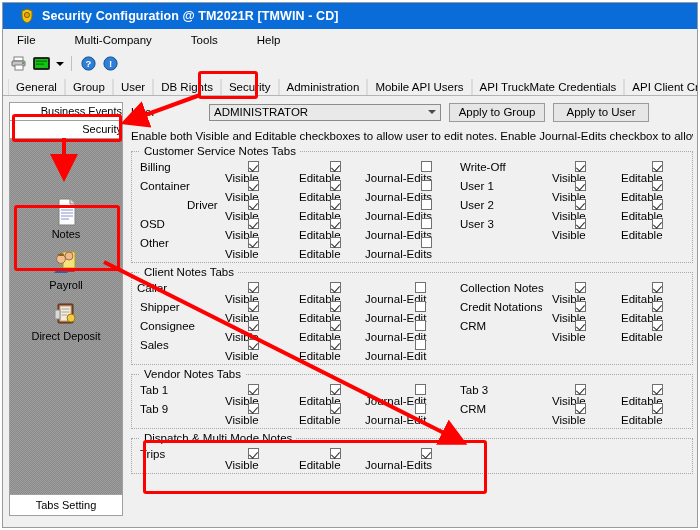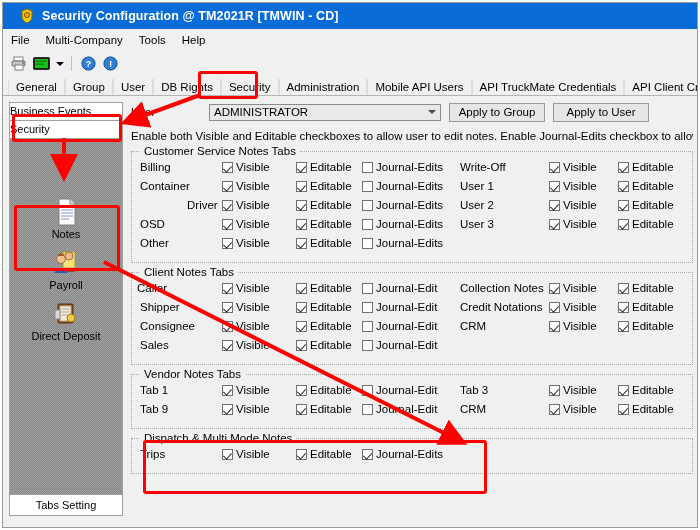--- a/index.html
+++ b/index.html
@@ -32,22 +32,24 @@
     letter-spacing:.1px;
     white-space:nowrap;
   }
   .badge-icon{
     width:16px;height:16px;position:relative;flex:0 0 auto;
   }
   
   .menubar{
     height:22px;background:#f0f0f0;
     display:flex;align-items:center;
+    padding-left:6px;
     border-bottom:1px solid #f0f0f0;
     box-sizing:border-box;
+    gap:23px;
   }
   .menubar .mi{
     padding:2px 8px;font-size:11.5px;color:#000;white-space:nowrap;
   }
   
   .toolbar{
     height:25px;background:#f0f0f0;
     display:flex;align-items:center;
     padding-left:5px;
     box-sizing:border-box;
@@ -75,21 +77,21 @@
   
   .content{
     position:absolute;left:0;top:95px;width:696px;height:429px;
   }
   
   .sidebar{
     position:absolute;left:6px;top:4px;width:114px;height:414px;
     background:#ffffff;border:1px solid #a0a0a0;box-sizing:border-box;
   }
   .side-hdr{
-    height:17px;line-height:17px;text-align:left;font-size:11px;
+    height:17px;line-height:17px;text-align:right;font-size:11px;
     background:#ffffff;border-bottom:1px solid #a0a0a0;
   }
   .side-hdr.sel{border-bottom:1px solid #a0a0a0;}
   .side-body{
     position:absolute;left:0;top:36px;right:0;bottom:20px;
     background:
       repeating-conic-gradient(#8a8a8a 0% 25%, #9e9e9e 0% 50%) 0 0/2px 2px;
     border-top:1px solid #a0a0a0;border-bottom:1px solid #a0a0a0;
   }
   .side-foot{
@@ -131,21 +133,21 @@
   .gbox{
     position:relative;border:1px dotted #a8a8a8;margin-top:9px;
     padding:9px 0 6px 0;
   }
   .gtitle{
     position:absolute;top:-7px;left:8px;background:#f0f0f0;padding:0 4px;
     font-size:11.5px;color:#000;
   }
   .grow{height:19px;position:relative;}
   .rlabel{position:absolute;font-size:11.5px;white-space:nowrap;}
-  .cb-wrap{position:absolute;display:flex;align-items:flex-end;}
+  .cb-wrap{position:absolute;display:flex;align-items:flex-end;flex-direction:column;}
   .cb{
     width:11px;height:11px;border:1px solid #707070;background:#fff;
     box-sizing:border-box;position:relative;flex:0 0 auto;
   }
   .cb.on::after{
     content:"";position:absolute;left:2px;top:1px;width:4px;height:7px;
     border:solid #303030;border-width:0 1.6px 1.6px 0;transform:rotate(42deg);
   }
   .cb-lbl{font-size:11.5px;margin-left:3px;white-space:nowrap;}
   

